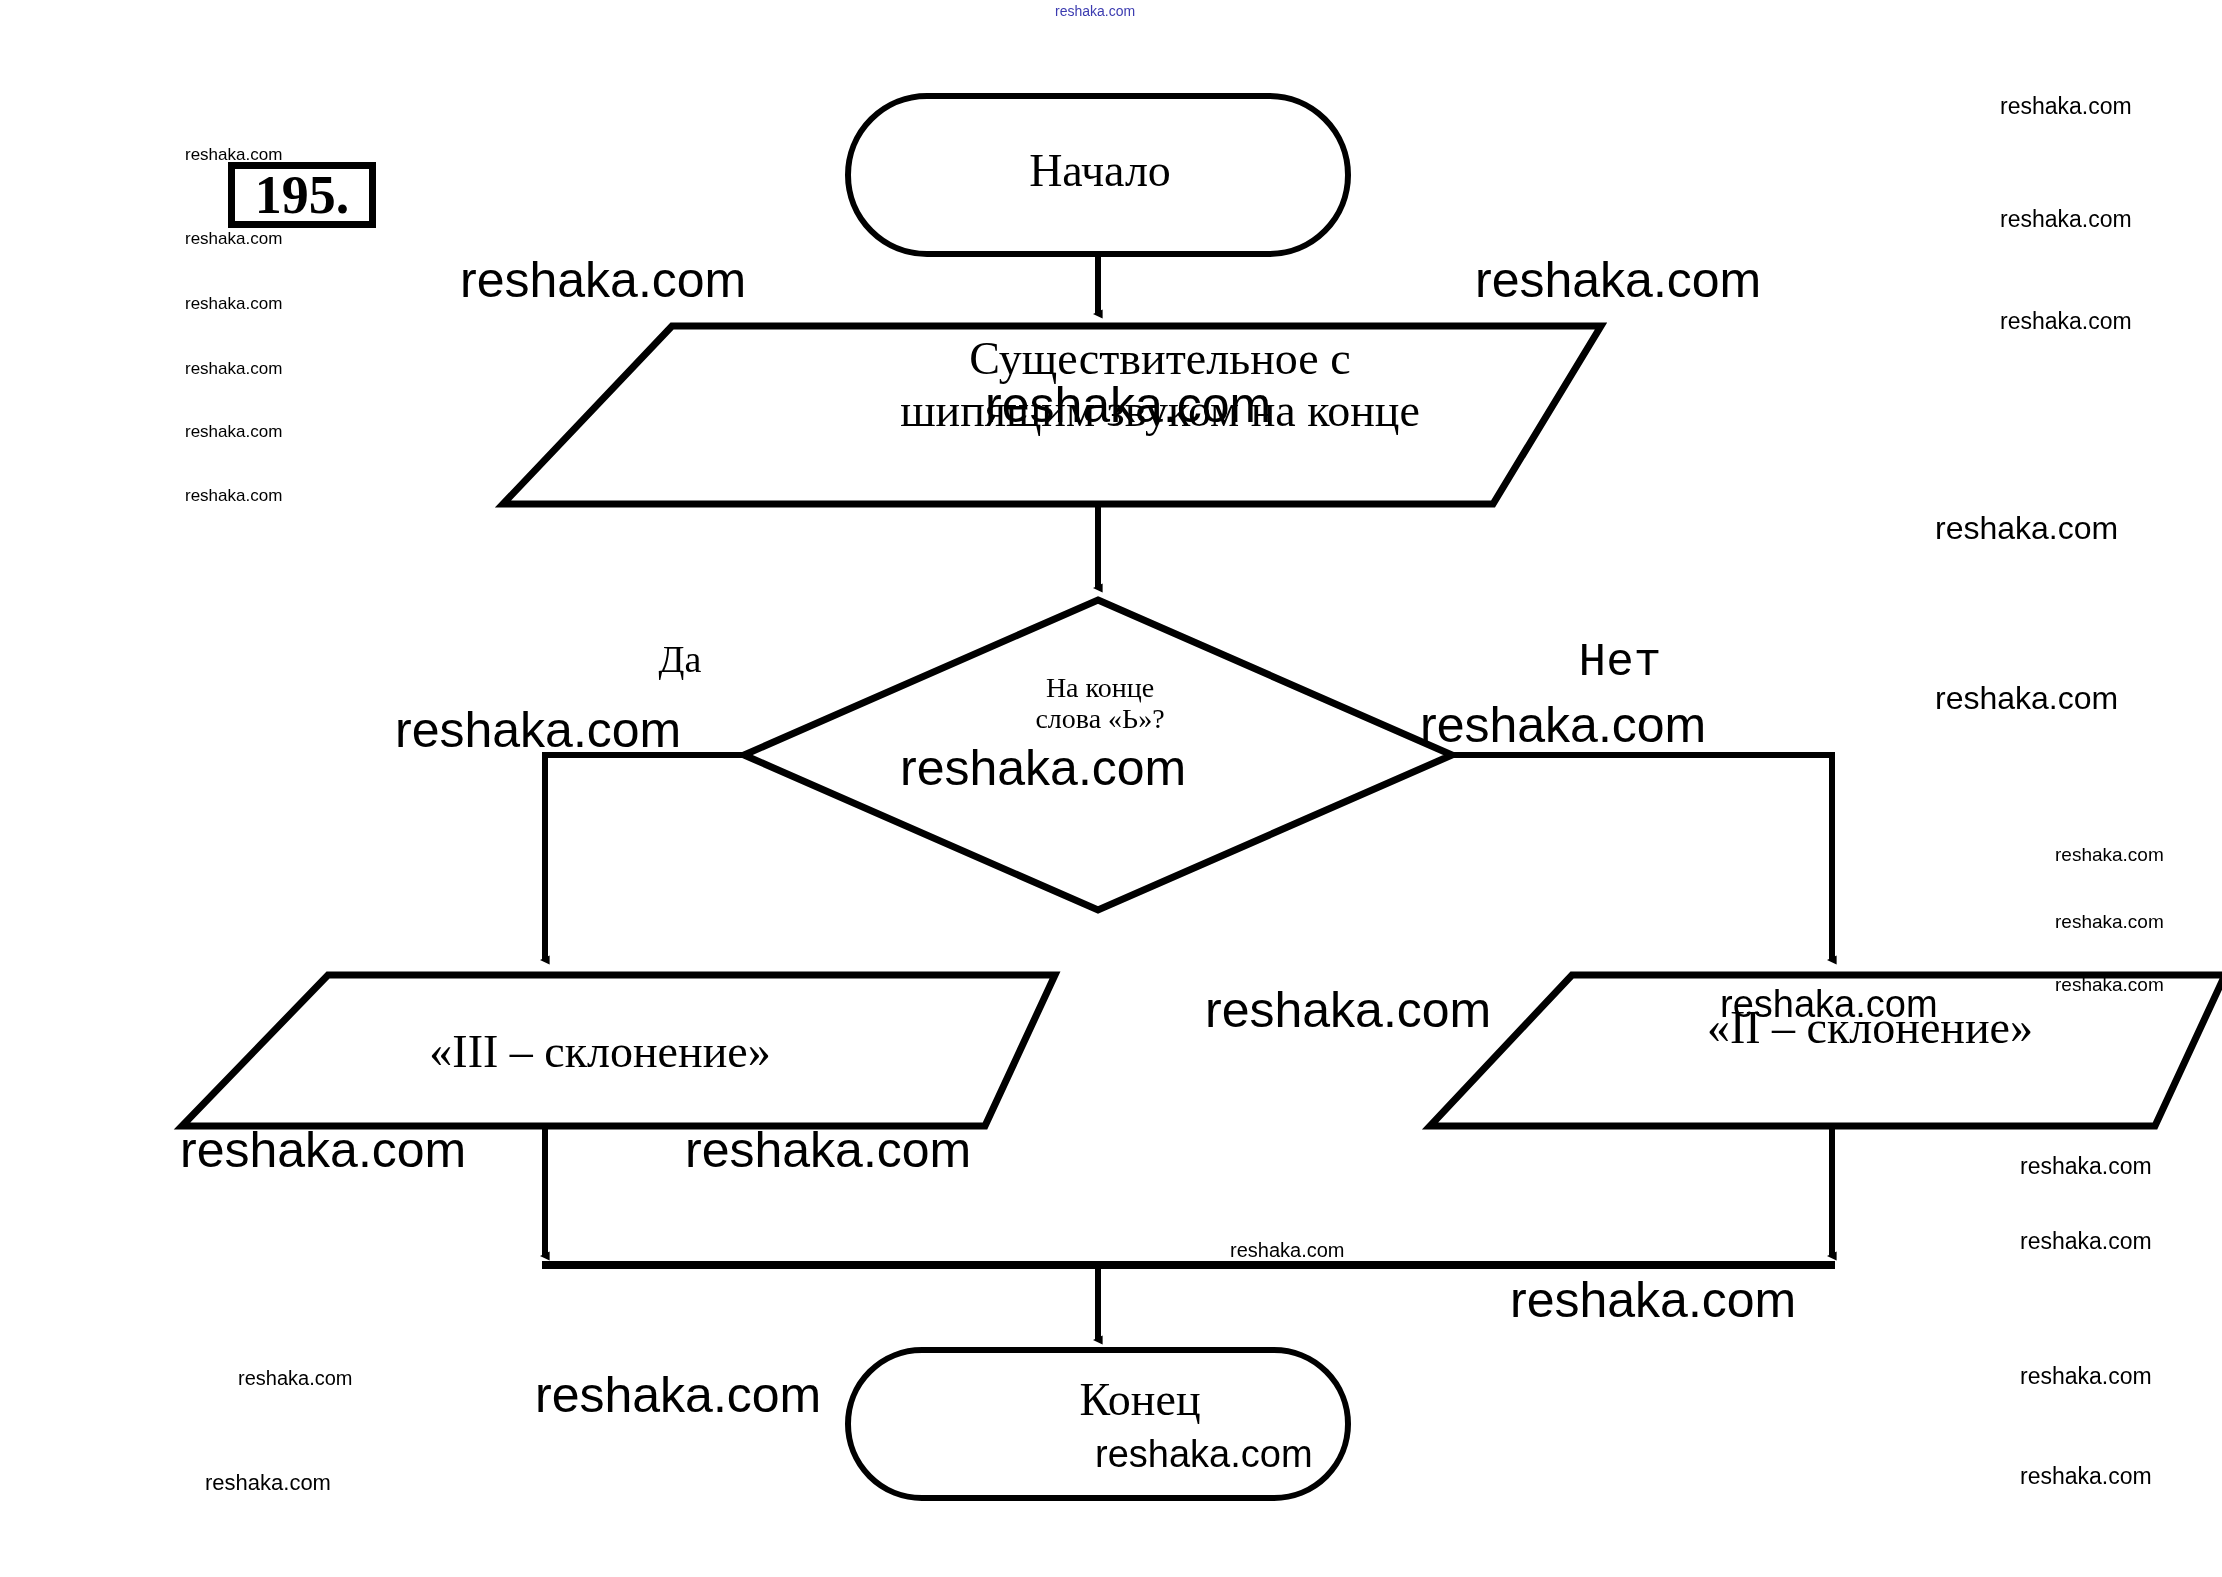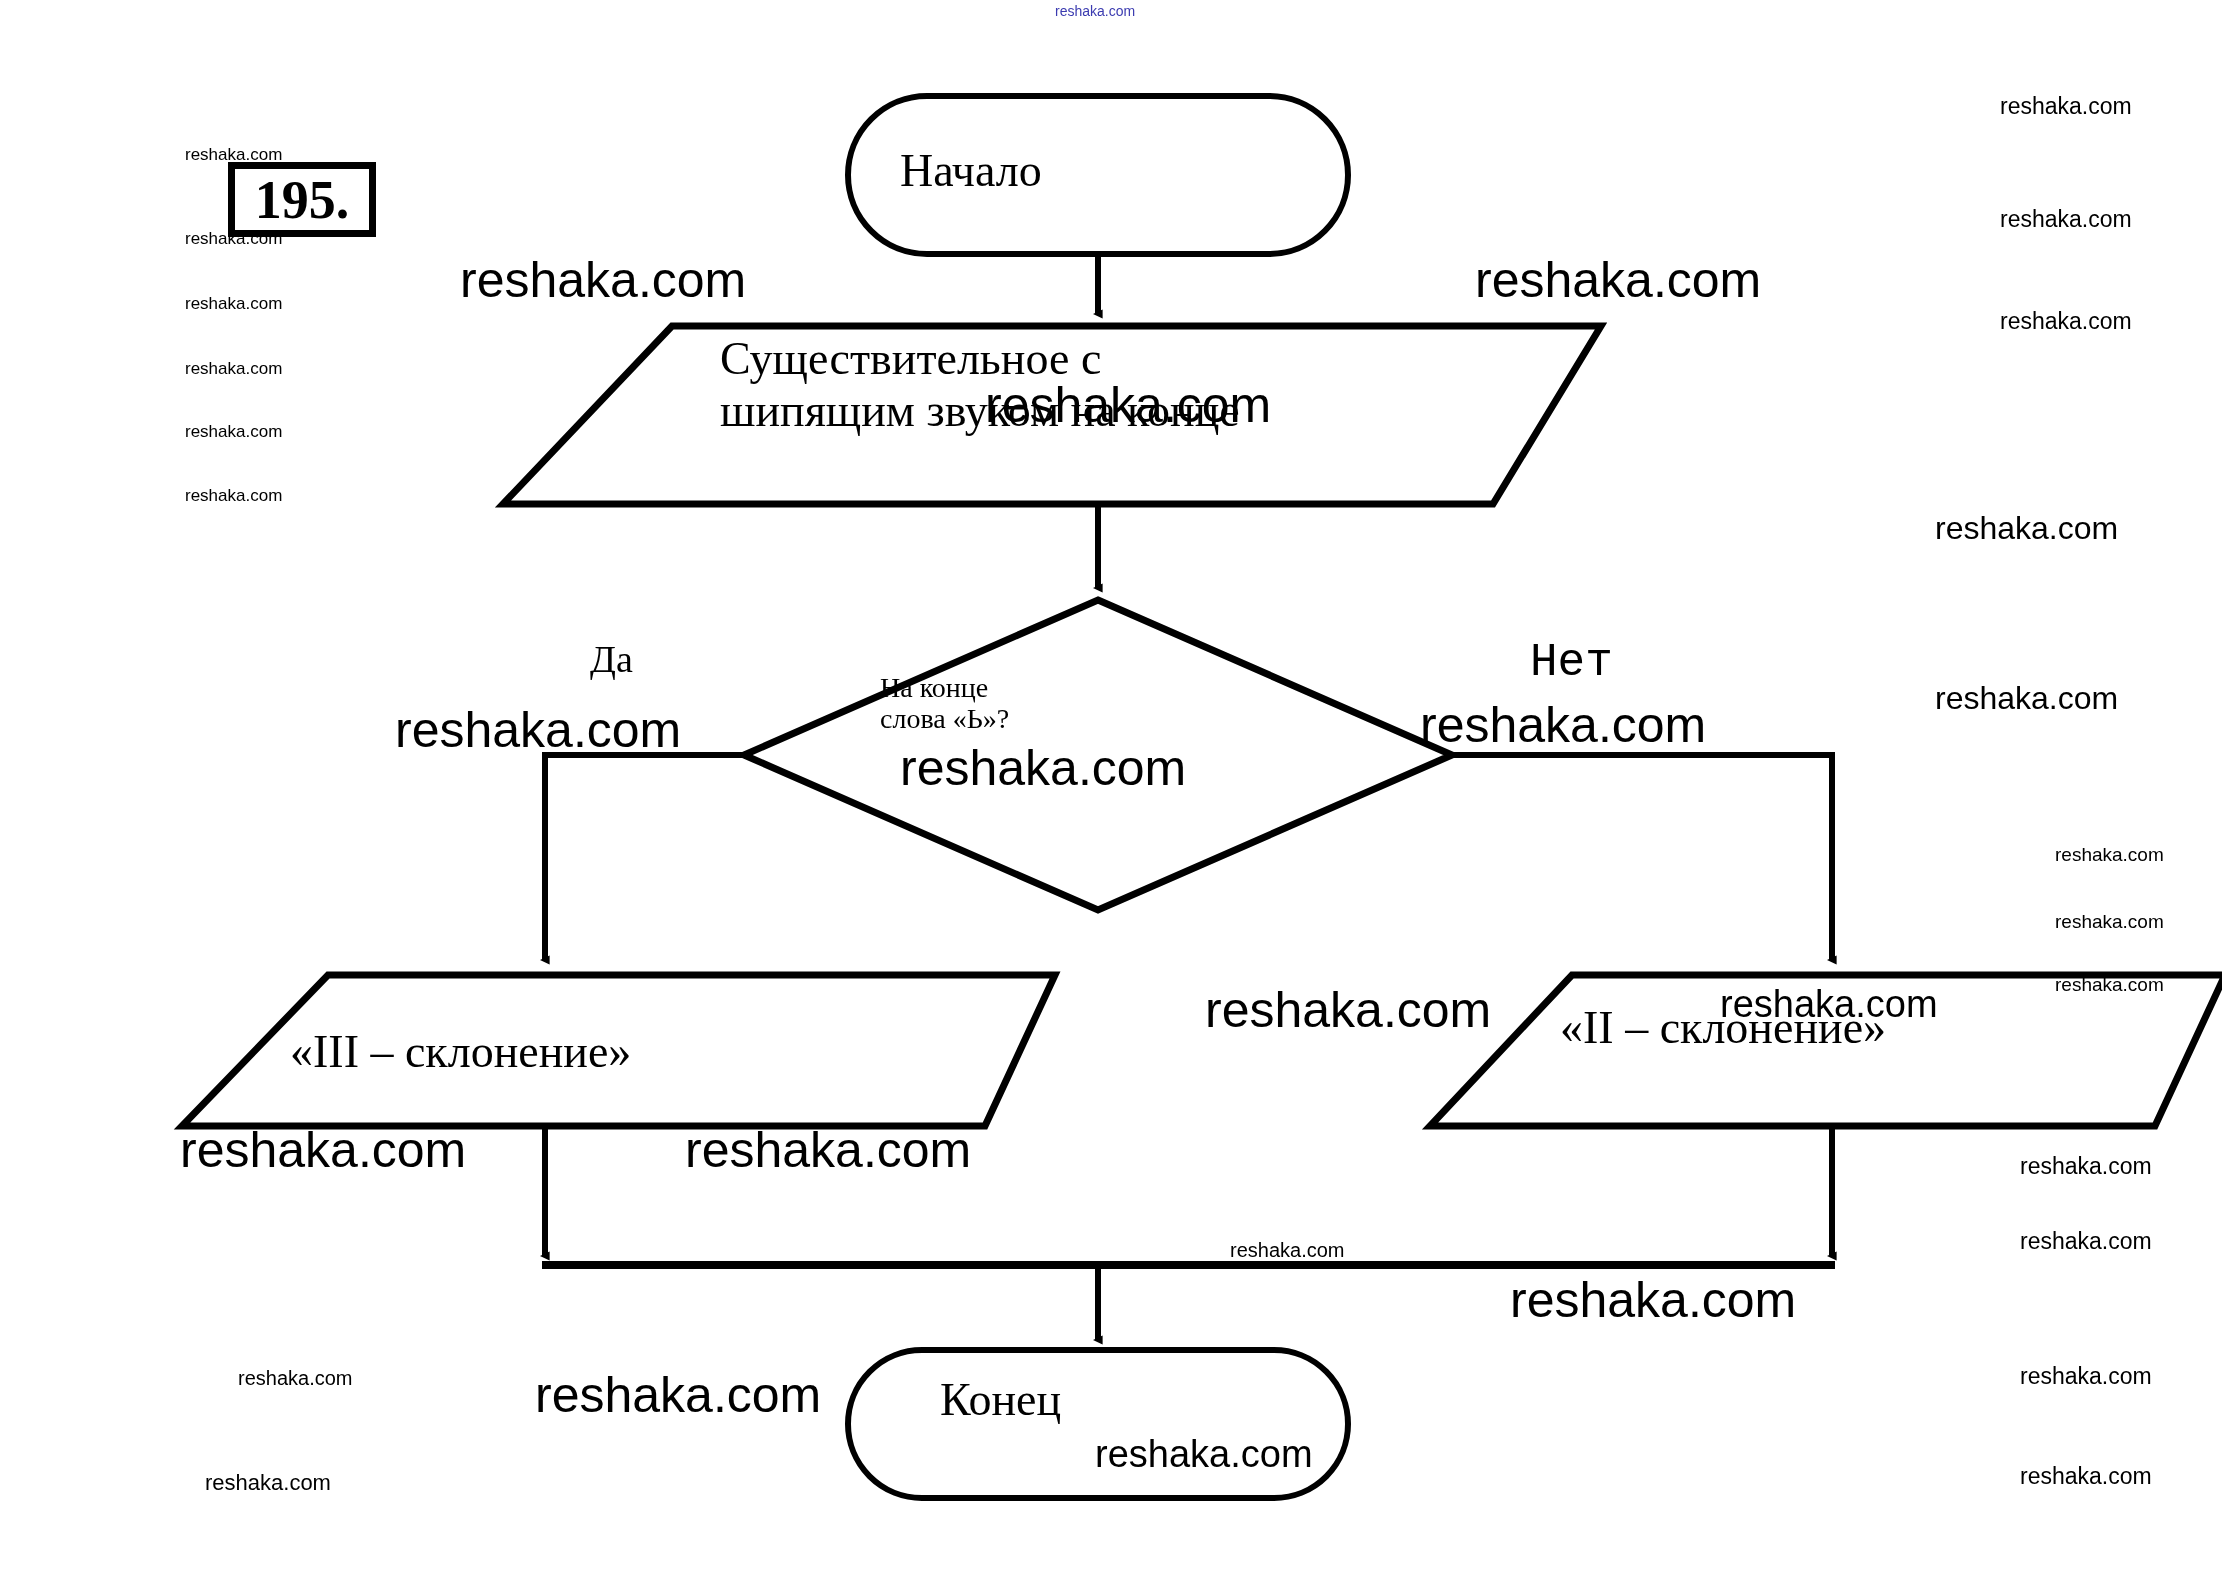--- a/index.html
+++ b/index.html
@@ -21,32 +21,32 @@
     position: absolute;
     left: 0;
     top: 0;
     width: 2222px;
     height: 1577px;
   }
   .node-text {
     position: absolute;
     font-family: "Liberation Serif", serif;
     color: #000000;
-    text-align: left;
+    text-align: center;
     line-height: 1.12;
     white-space: pre-line;
     pointer-events: none;
   }
   
   #exercise-number {
     position: absolute;
     left: 228px;
     top: 162px;
     width: 148px;
-    height: 75px;
+    height: 66px;
     border: 7px solid #000000;
     background: #ffffff;
     box-sizing: border-box;
     display: flex;
     align-items: center;
     justify-content: center;
   }
   #exercise-number .num {
     font-family: "Liberation Serif", serif;
     font-size: 54px;

